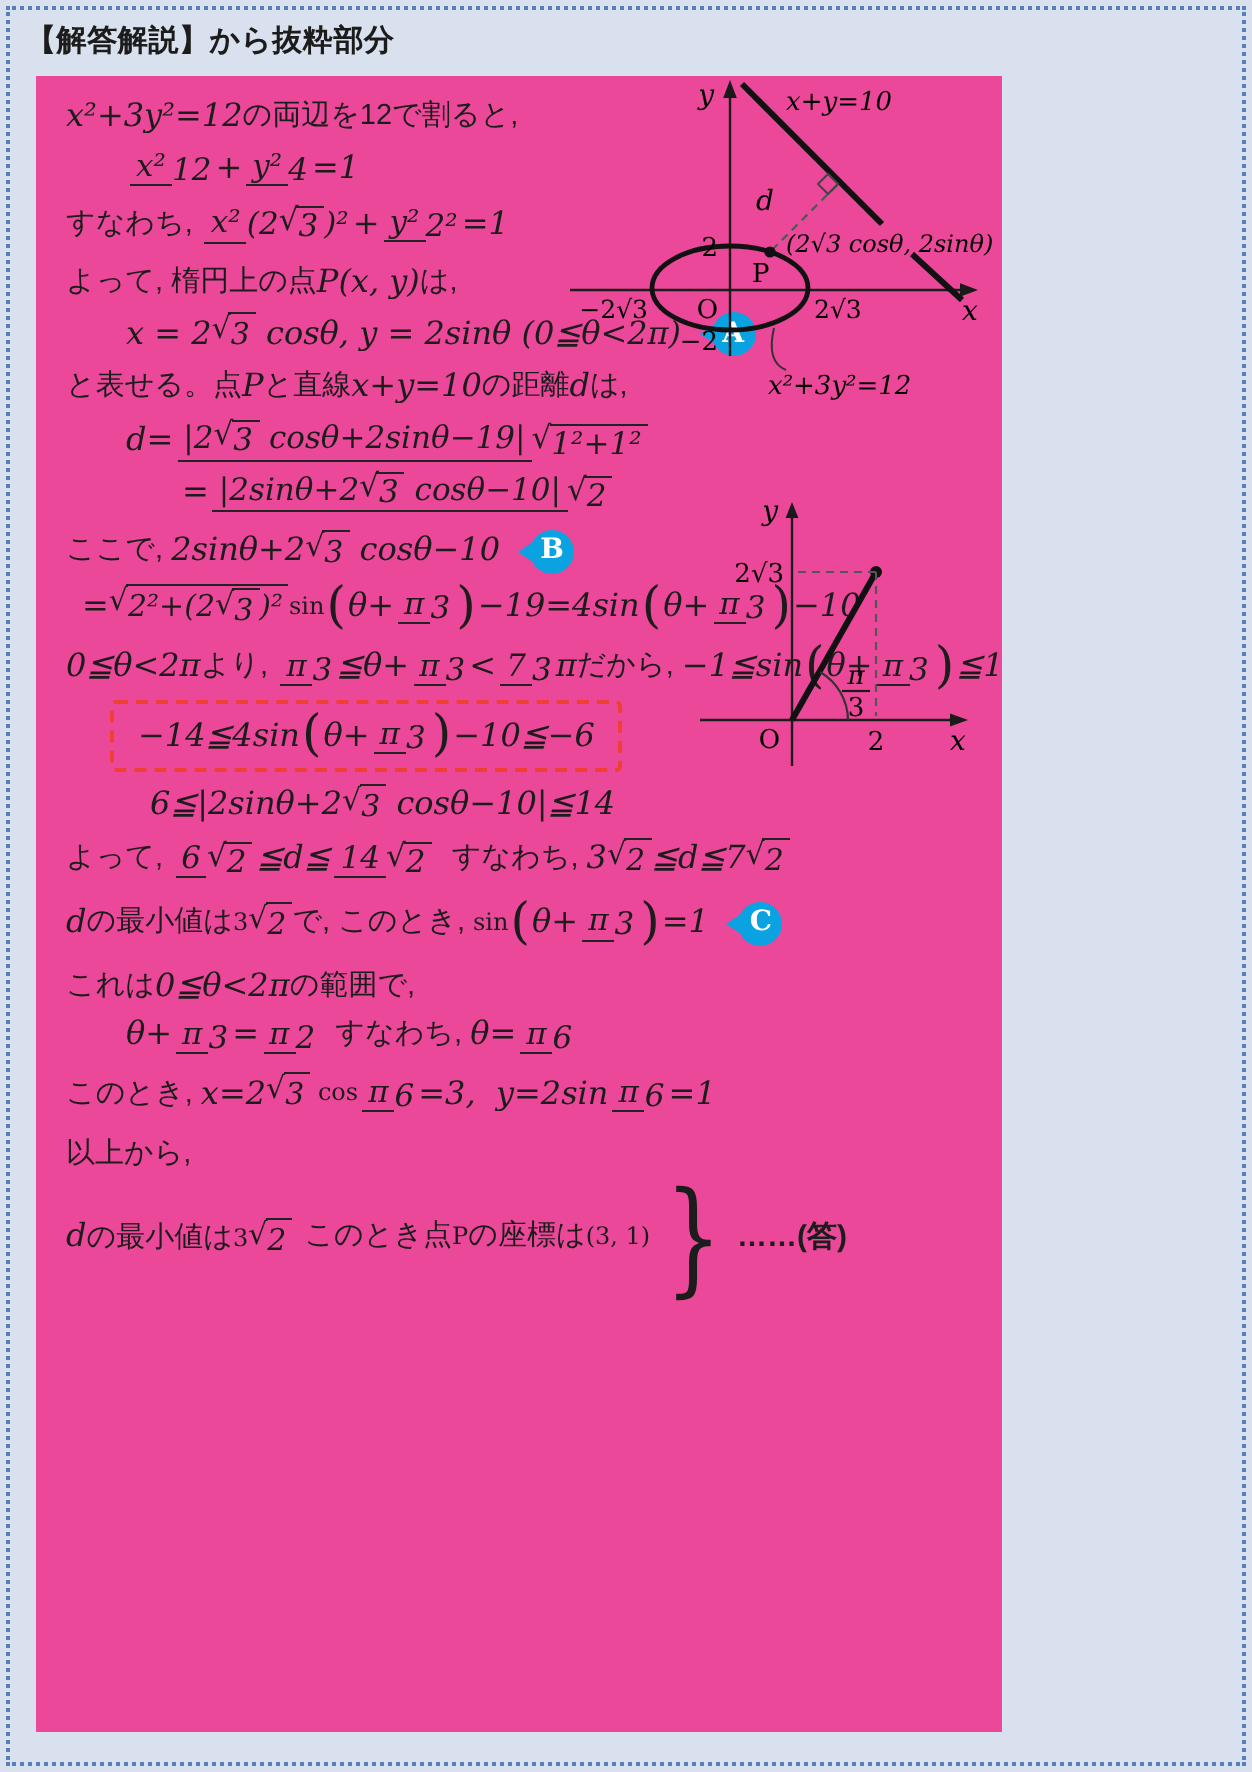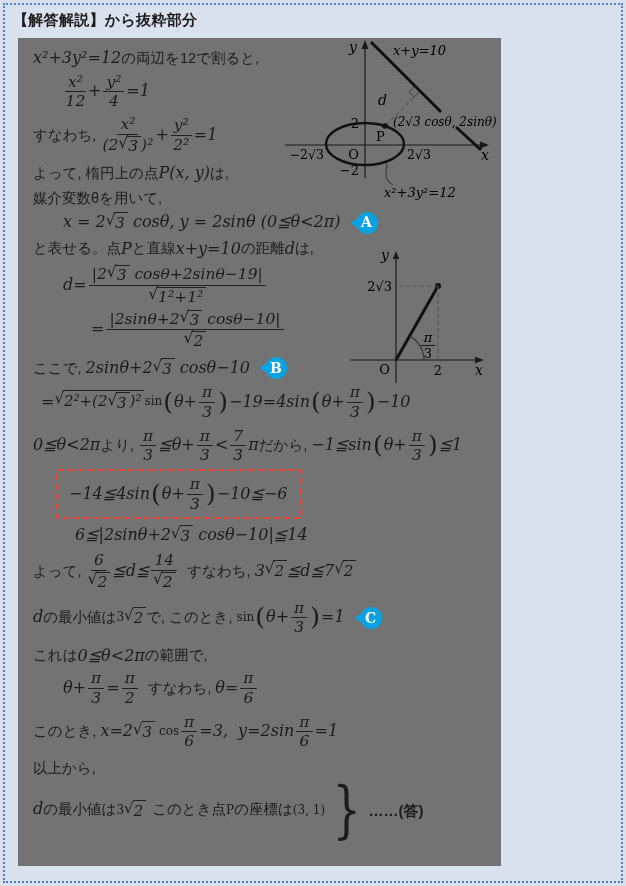--- a/index.html
+++ b/index.html
@@ -6,29 +6,29 @@
   body{
     width:626px;height:886px;position:relative;
     background:#d8e1ed;color:#1c1c1c;
     font-family:"Liberation Sans",sans-serif;
     overflow:hidden;
   }
   .dotborder{position:absolute;inset:3px;border:2px dotted #567fc0;pointer-events:none}
   .title{position:absolute;left:13px;top:11px;font-size:15px;font-weight:bold;letter-spacing:.3px}
   .panel{
     position:absolute;left:18px;top:38px;width:483px;height:828px;
-    background:#737373;box-sizing:border-box;padding:8px 0 0 15px;overflow:hidden;
+    background:#ec4899;box-sizing:border-box;padding:8px 0 0 15px;overflow:hidden;
   }
   .ln{display:flex;align-items:center;white-space:nowrap;font-size:15px;line-height:1.3}
   .ln span{white-space:pre}
   .j{font-size:14.5px}
   .m{font-family:"DejaVu Serif",serif;font-style:italic;font-size:16px}
   .mu{font-family:"DejaVu Serif",serif;font-size:12px}
   
-  .fr{display:inline-flex;flex-direction:column;align-items:center;text-align:center;
+  .fr{display:inline-flex;flex-direction:row;align-items:flex-end;text-align:center;
       line-height:1.05;margin:0 2px;font-family:"DejaVu Serif",serif;font-style:italic;font-size:15.5px}
   .fr .nu{border-bottom:1.3px solid #222;padding:0 3px 1px;display:inline-flex;align-items:center}
   .fr .de{padding-top:1px;display:inline-flex;align-items:center}
   
   .sq{display:inline-flex;align-items:flex-start;font-family:"DejaVu Serif",serif}
   .sq .rd{font-style:normal;margin-right:-1px;transform:translateY(-1px)}
   .sq .ov{border-top:1.3px solid #222;padding:1px 3px 0 1px;font-style:italic}
   .bp{font-family:"DejaVu Serif",serif;font-size:25px;font-weight:300;line-height:.85;margin:0 1px;transform:translateY(-1px)}
   
   .badge{display:inline-flex;align-items:center;margin-left:3px}
@@ -72,23 +72,20 @@
     <span class="fr"><span class="nu">y²</span><span class="de">2²</span></span>
     <span class="m">=1</span>
   </div>
 
   <div class="ln" style="margin-top:9px">
     <span class="j">よって, 楕円上の点</span>
       <span class="m">P(x, y)</span>
       <span class="j">は,</span>
   </div>
 
-  <div class="ln" style="margin-top:5px">
-    <span class="j">媒介変数θを用いて,</span>
-  </div>
 
   <div class="ln" style="margin-top:4px;margin-left:30px">
     <span class="m">x = 2</span>
       <span class="sq"><span class="rd">√</span><span class="ov">3</span></span>
       <span class="m"> cosθ, y = 2sinθ (0≦θ&lt;2π)</span>
     <span class="badge"><span class="btail"></span><span class="bcirc">A</span></span>
   </div>
 
   <div class="ln" style="margin-top:5px">
     <span class="j">と表せる。点</span>

